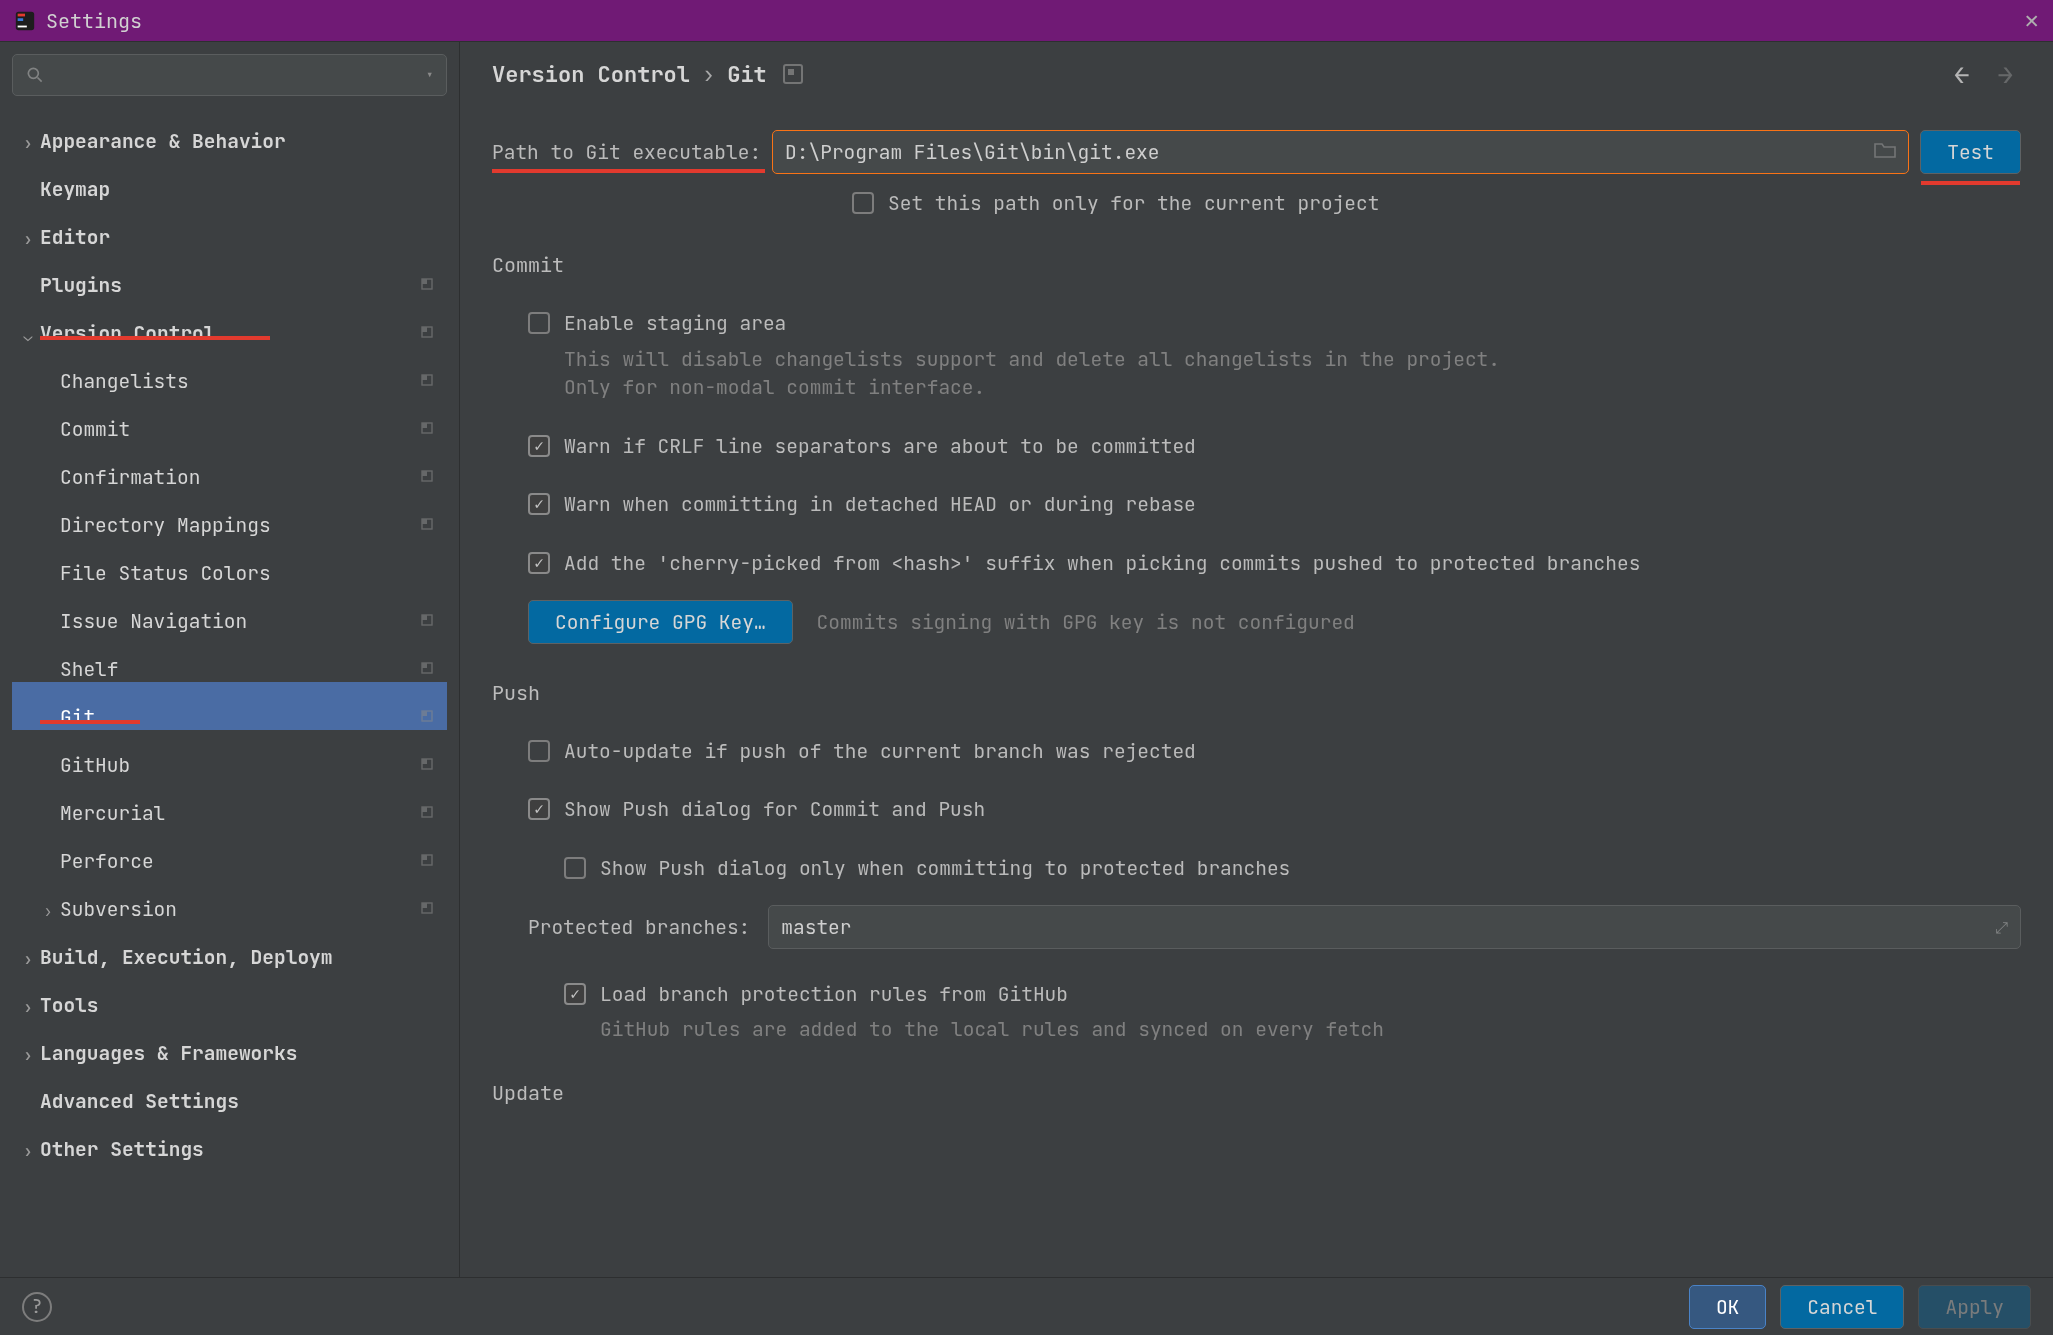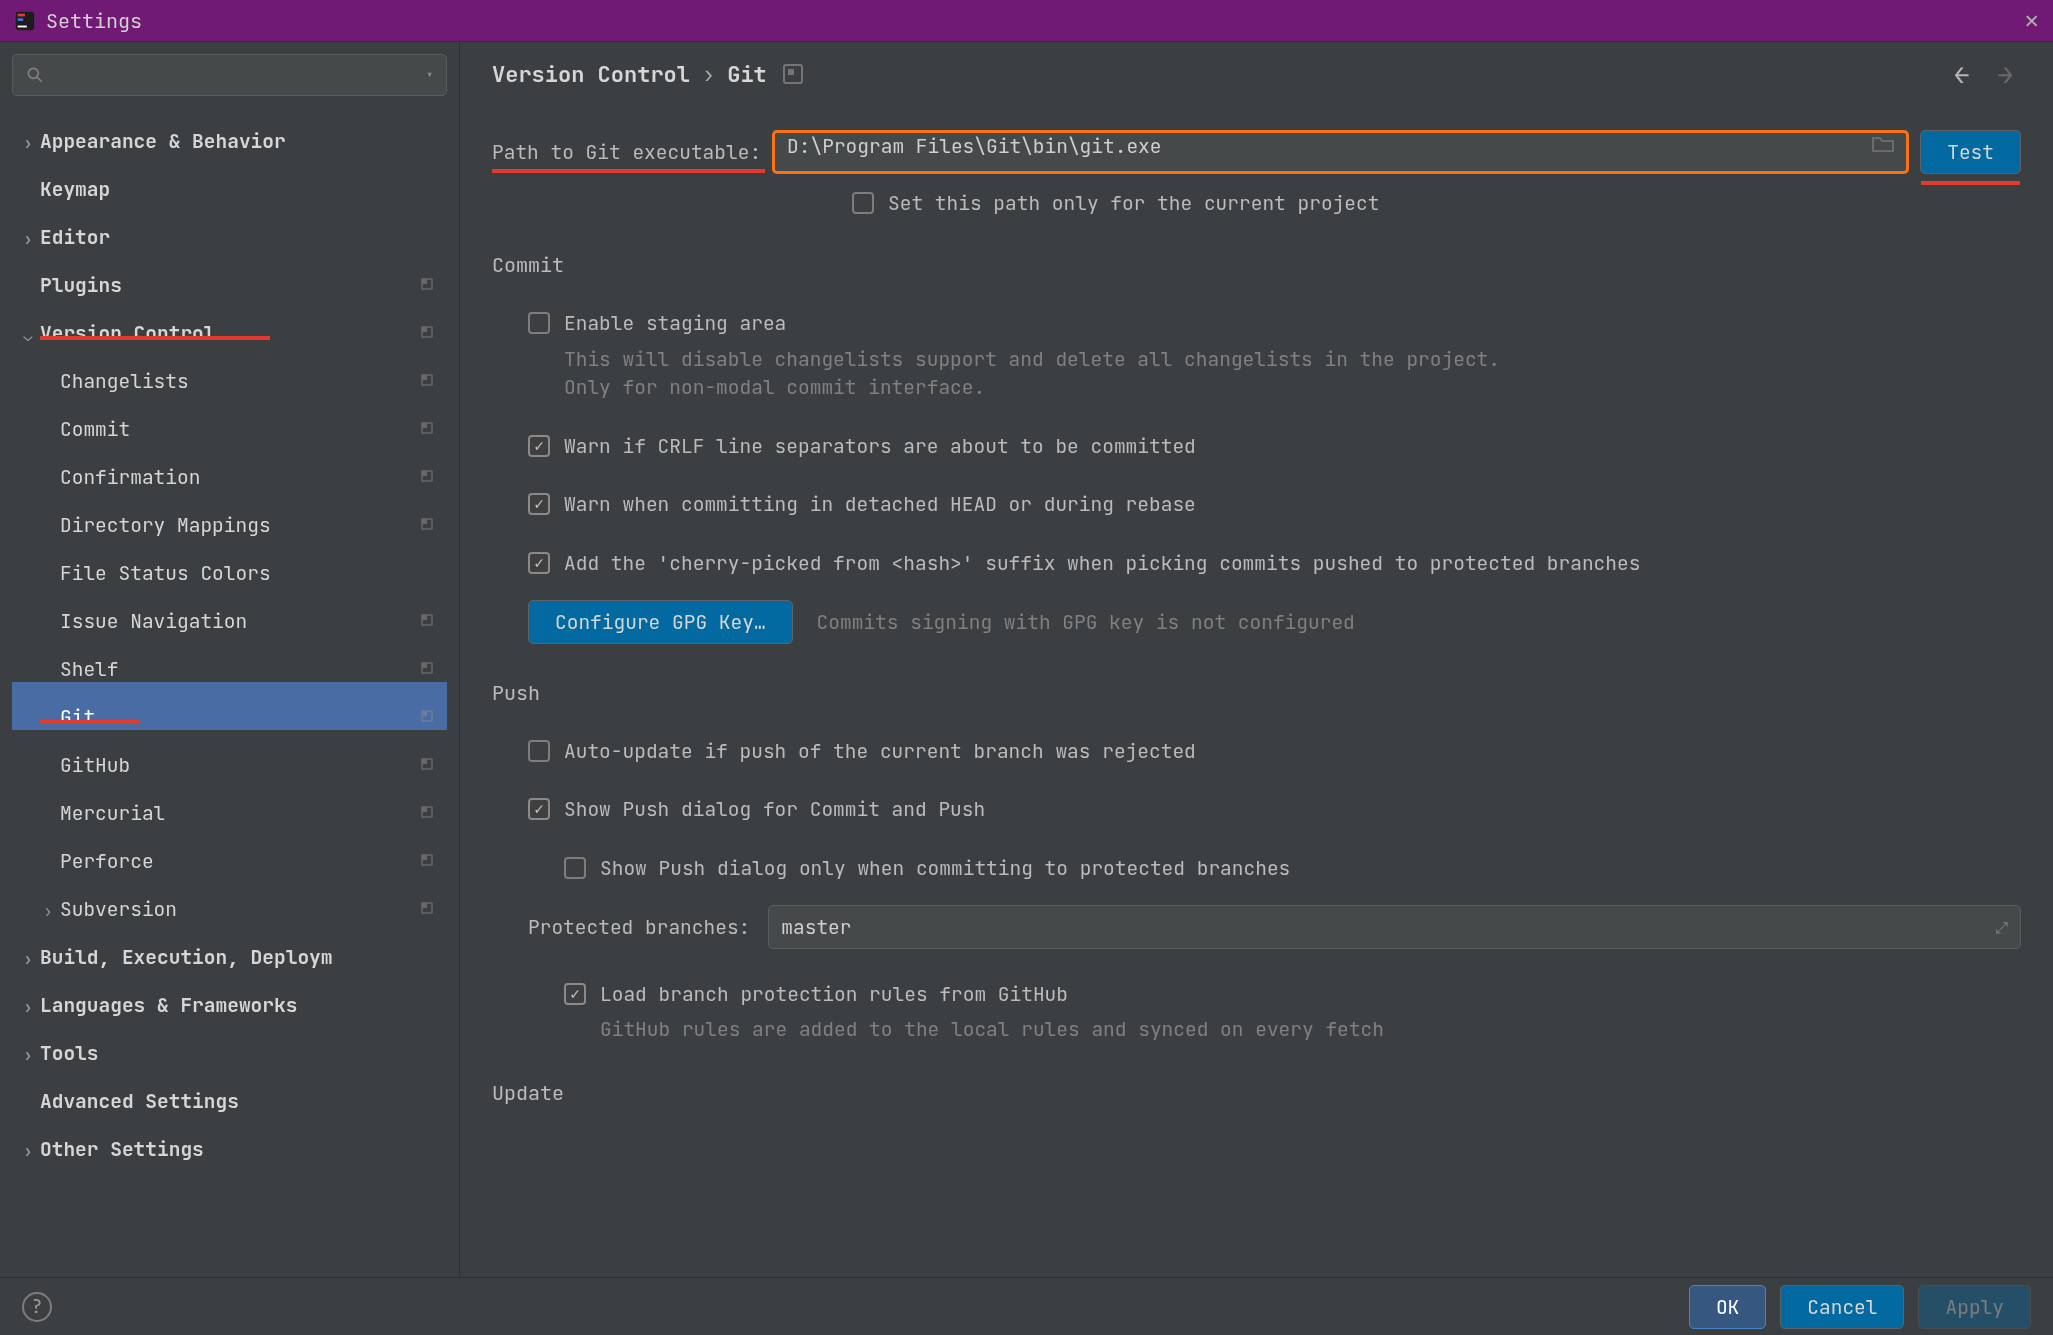--- a/index.html
+++ b/index.html
@@ -160,24 +160,24 @@
   .label-red::after {
     content: ""; position: absolute;
     left: 0; right: -4px; bottom: -8px;
     height: 4px; background: #e23a2e;
   }
 
   .path-input {
     flex: 1;
     height: 44px;
     background: #45494a;
-    border: 3px solid #f97316;
+    border: 1px solid #f97316;
     border-radius: 5px;
     display: flex;
-    align-items: flex-start;
+    align-items: center;
     padding: 0 12px;
   }
   .path-input input {
     flex: 1;
     background: transparent; border: none; outline: none;
     color: #cfcfcf;
     font-family: inherit; font-size: 19.5px;
   }
   .path-input .folder-ic { opacity: .55; }
 
@@ -438,25 +438,25 @@
               <rect x="3" y="3" width="10" height="10" fill="none" stroke="#8a8a8a" stroke-width="1.4"></rect>
               <rect x="3" y="3" width="5" height="5" fill="#8a8a8a"></rect>
             </svg></span>
         </div>
         <div class="tree-item depth-0 collapsed">
           <span class="chev"></span>
           <span class="label">Build, Execution, Deploym</span>
         </div>
         <div class="tree-item depth-0 collapsed">
           <span class="chev"></span>
+          <span class="label">Tools</span>
+        </div>
+        <div class="tree-item depth-0 collapsed">
+          <span class="chev"></span>
           <span class="label">Languages &amp; Frameworks</span>
-        </div>
-        <div class="tree-item depth-0 collapsed">
-          <span class="chev"></span>
-          <span class="label">Tools</span>
         </div>
         <div class="tree-item depth-0 no-chev">
           <span class="label">Advanced Settings</span>
         </div>
         <div class="tree-item depth-0 collapsed">
           <span class="chev"></span>
           <span class="label">Other Settings</span>
         </div>
       </div>
   </div>

